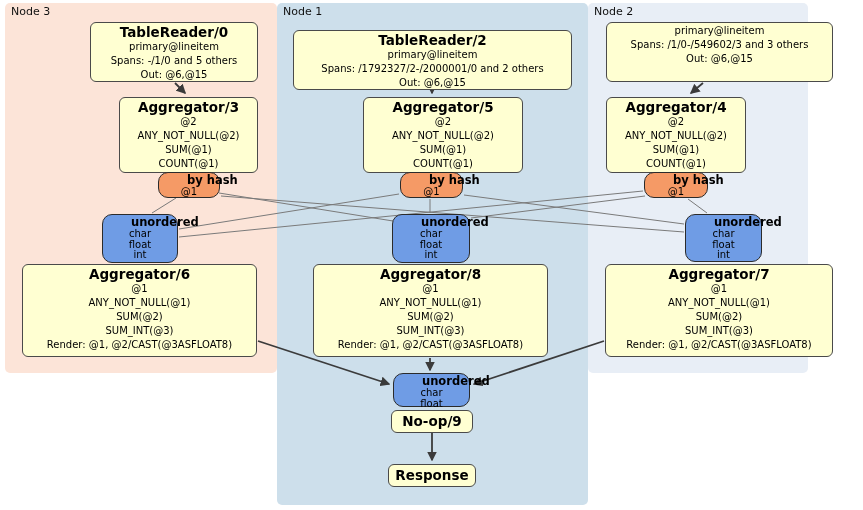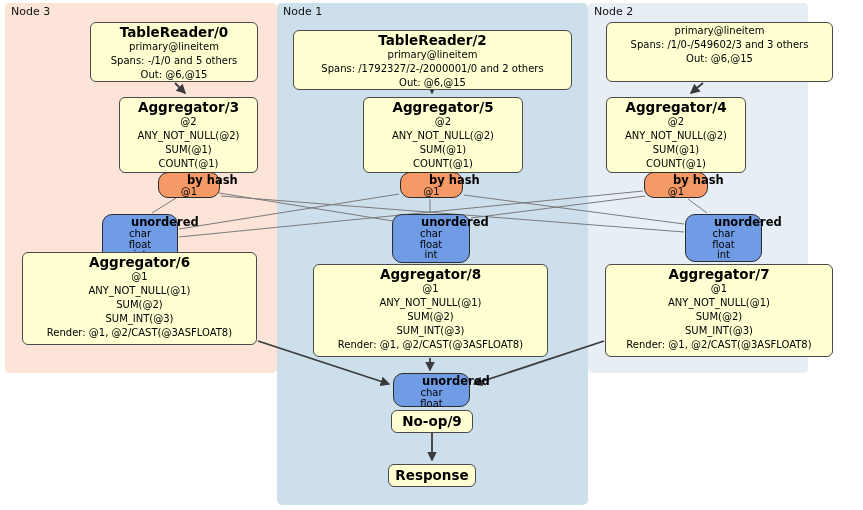--- a/index.html
+++ b/index.html
@@ -161,21 +161,21 @@
   </div>
   <div class="router unordered" style="left:685px; top:214px; width:77px; height:48px;">
     <div class="router-title">unordered</div>
     <div>
         <div class="rline">char</div>
         <div class="rline">float</div>
         <div class="rline">int</div>
       </div>
   </div>
 
-  <div class="pbox" style="left:22px; top:252px; width:235px; height:93px;">
+  <div class="pbox" style="left:22px; top:264px; width:235px; height:93px;">
     <div class="pbox-title">Aggregator/6</div>
     <div>
         <div class="pline">@1</div>
         <div class="pline">ANY_NOT_NULL(@1)</div>
         <div class="pline">SUM(@2)</div>
         <div class="pline">SUM_INT(@3)</div>
         <div class="pline">Render: @1, @2/CAST(@3ASFLOAT8)</div>
       </div>
   </div>
   <div class="pbox" style="left:313px; top:264px; width:235px; height:93px;">

